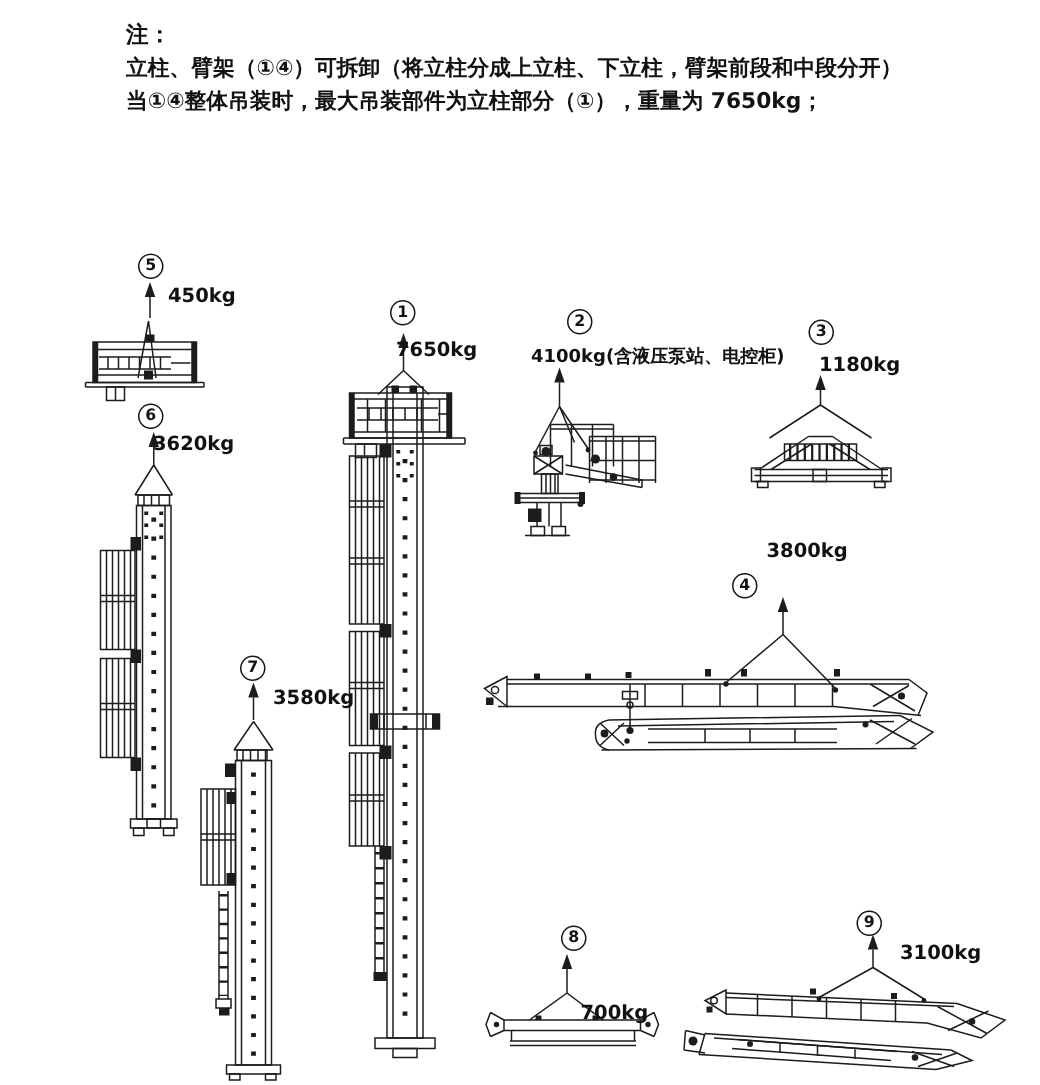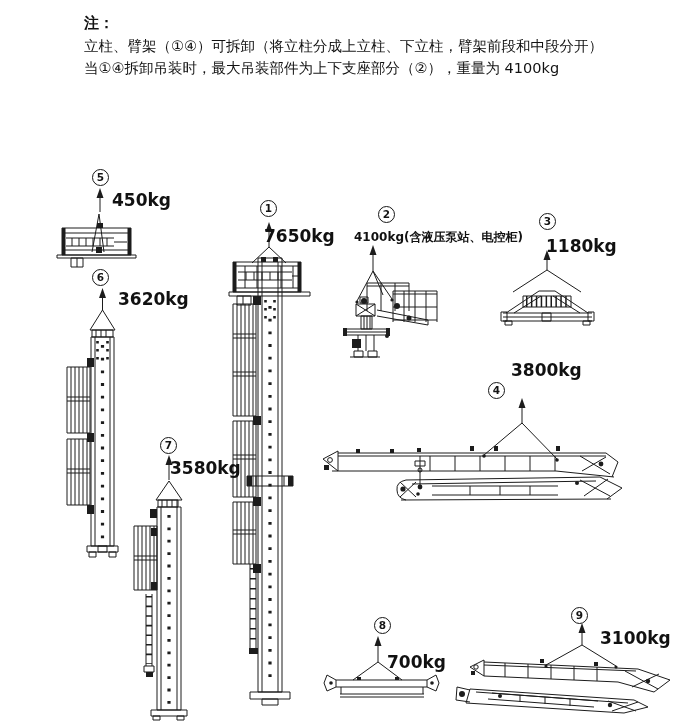--- a/index.html
+++ b/index.html
@@ -1,60 +1,60 @@
 <!DOCTYPE html>
 <html><head>
 <meta charset="utf-8">
 <style>
   html,body{margin:0;padding:0;background:#ffffff;}
   .page{position:relative;width:693px;height:723px;background:#ffffff;overflow:hidden;
         font-family:"DejaVu Sans","Liberation Sans",sans-serif;color:#141414;}
   .notes{position:absolute;left:84px;top:12px;width:580px;font-size:14.5px;line-height:22.5px;color:#121212;}
   .notes-title{font-weight:bold;font-size:15px;}
-  .note-line{white-space:nowrap;}
+  .note-line{white-space:nowrap;font-weight:bold;}
   .circ{position:absolute;width:17px;height:17px;border:1.4px solid #161616;border-radius:50%;
         box-sizing:border-box;text-align:center;line-height:15px;font-size:10.5px;font-weight:bold;
         background:#fff;z-index:3;}
-  .wt{position:absolute;font-size:17px;font-weight:bold;white-space:nowrap;z-index:3;color:#111;}
+  .wt{position:absolute;font-size:13px;font-weight:bold;white-space:nowrap;z-index:3;color:#111;}
   .wt-cn{font-size:12px;text-align:center;}
   svg.art{position:absolute;left:0;top:0;z-index:1;}
   svg.art *{vector-effect:non-scaling-stroke;}
   .ln{stroke:#1c1c1c;stroke-width:1;fill:none;}
   .f{fill:#1c1c1c;stroke:none;}
   .dots{stroke:#1c1c1c;fill:none;}
 </style>
 </head>
 <body>
 
 <div class="page">
 
   <div class="notes">
     <div class="notes-title">注：</div>
     <div class="note-line">立柱、臂架（①④）可拆卸（将立柱分成上立柱、下立柱，臂架前段和中段分开）</div>
-    <div class="note-line">当①④拆卸吊装时，最大吊装部件为上下支座部分（②），重量为 4100kg</div>
+    <div class="note-line">当①④整体吊装时，最大吊装部件为立柱部分（①），重量为 7650kg；</div>
   </div>
 
   <span class="circ" style="left:260px;top:200px">1</span>
   <span class="circ" style="left:378px;top:206px">2</span>
   <span class="circ" style="left:539px;top:213px">3</span>
   <span class="circ" style="left:488px;top:382px">4</span>
   <span class="circ" style="left:92px;top:169px">5</span>
   <span class="circ" style="left:92px;top:269px">6</span>
   <span class="circ" style="left:160px;top:437px">7</span>
   <span class="circ" style="left:374px;top:617px">8</span>
   <span class="circ" style="left:571px;top:607px">9</span>
 
   <span class="wt" style="left:264px;top:226px">7650kg</span>
   <span class="wt wt-cn" style="left:354px;top:229px">4100kg(含液压泵站、电控柜)</span>
   <span class="wt" style="left:546px;top:236px">1180kg</span>
   <span class="wt" style="left:511px;top:360px">3800kg</span>
   <span class="wt" style="left:112px;top:190px">450kg</span>
-  <span class="wt" style="left:118px;top:289px">3620kg</span>
-  <span class="wt" style="left:170px;top:458px">3580kg</span>
-  <span class="wt" style="left:387px;top:652px">700kg</span>
+  <span class="wt" style="left:102px;top:289px">3620kg</span>
+  <span class="wt" style="left:182px;top:458px">3580kg</span>
+  <span class="wt" style="left:387px;top:668px">700kg</span>
   <span class="wt" style="left:600px;top:628px">3100kg</span>
 
   <svg class="art" width="693" height="723" viewBox="0 0 693 723">
 
     <g>
       <polygon class="f" points="100,188 96.5,198 103.5,198"></polygon>
       <path class="ln" d="M100,198 V212 M99,214 L92,252 M99,214 L104,252"></path>
       <rect class="ln" x="62" y="228" width="69" height="27"></rect>
       <rect class="f" x="62" y="228" width="3.5" height="27"></rect>
       <rect class="f" x="127.5" y="228" width="3.5" height="27"></rect>

